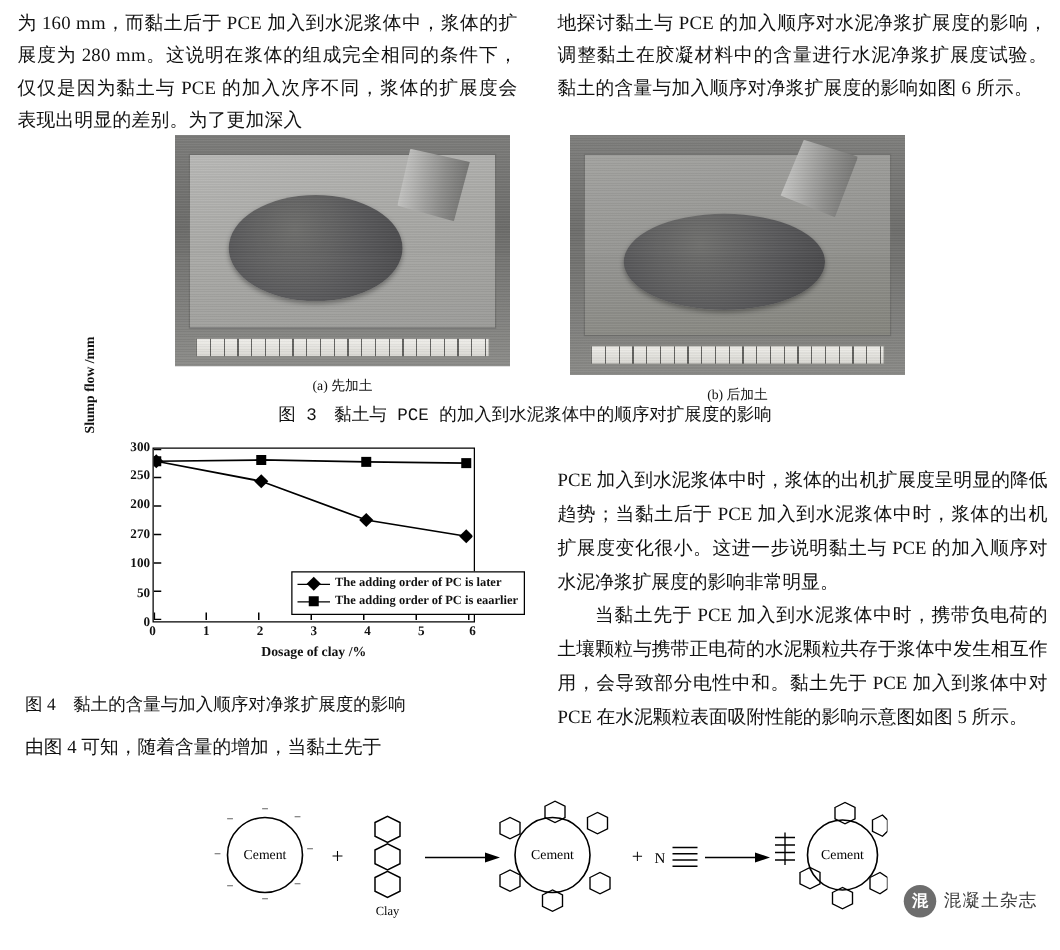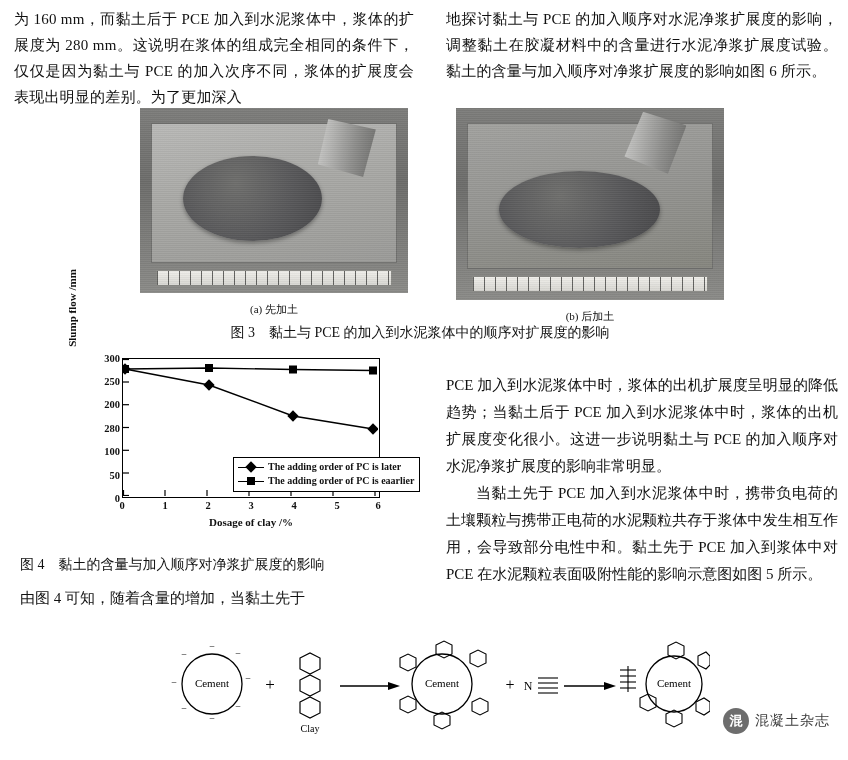--- a/index.html
+++ b/index.html
@@ -99,21 +99,21 @@
 
   
   .caption {
     position: absolute;
     font-size: 11px;
     text-align: center;
     line-height: 18px;
   }
   #cap-a { left: 140px; top: 300px; width: 268px; }
   #cap-b { left: 456px; top: 307px; width: 268px; }
-  #cap-fig3 { left: 70px; top: 324px; width: 700px; font-size: 14px; }
+  #cap-fig3 { left: 70px; top: 324px; width: 700px; font-size: 14px; font-family: Liberation Mono, monospace; }
   #cap-fig4 { left: 20px; top: 556px; width: 410px; font-size: 14px; text-align: left; }
   #cap-fig5 { left: 70px; top: 738px; width: 710px; font-size: 14px; }
 
   
   #chart {
     position: absolute;
     left: 60px; top: 350px;
     width: 360px; height: 200px;
   }
   #plot {
@@ -269,21 +269,21 @@
   <div class="caption" id="cap-fig3">图 3　黏土与 PCE 的加入到水泥浆体中的顺序对扩展度的影响</div>
 
   <div id="chart">
 
     <div class="y-label">Slump flow /mm</div>
 
     <div class="y-ticks">
       <span style="top:8px;">300</span>
       <span style="top:31px;">250</span>
       <span style="top:54px;">200</span>
-      <span style="top:78px;">280</span>
+      <span style="top:78px;">270</span>
       <span style="top:101px;">100</span>
       <span style="top:125px;">50</span>
       <span style="top:148px;">0</span>
     </div>
 
     <div id="plot">
       <svg width="255" height="137" viewBox="0 0 255 137">
 
         <g stroke="#000" stroke-width="1.2">
           <line x1="0" y1="0.5" x2="6" y2="0.5"></line>

